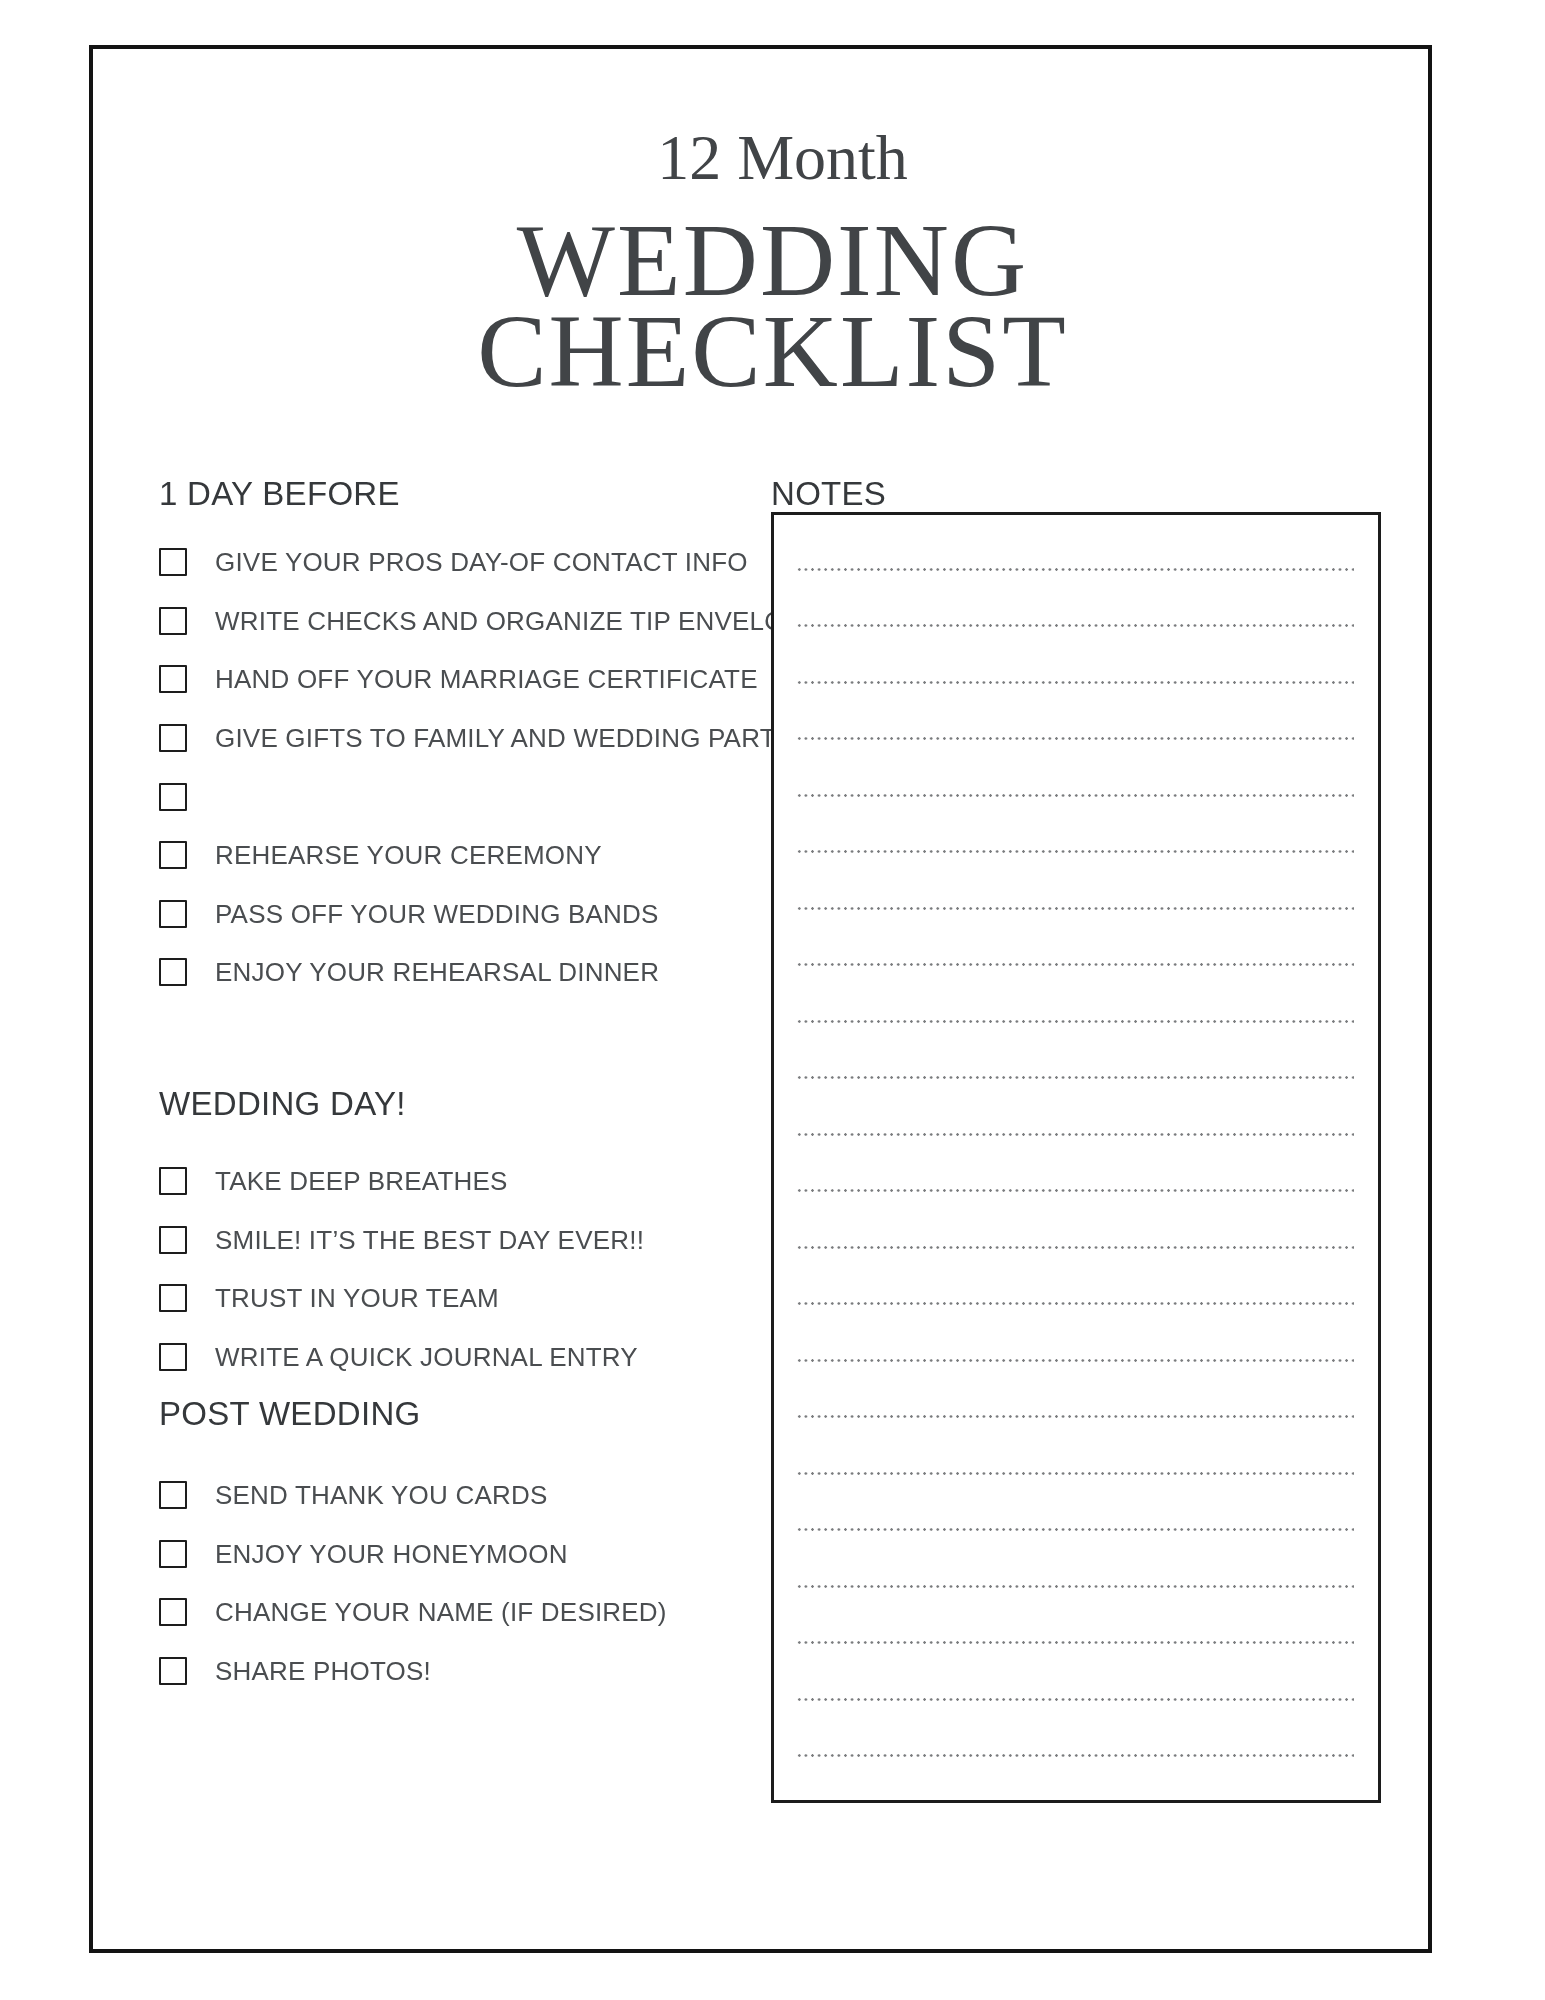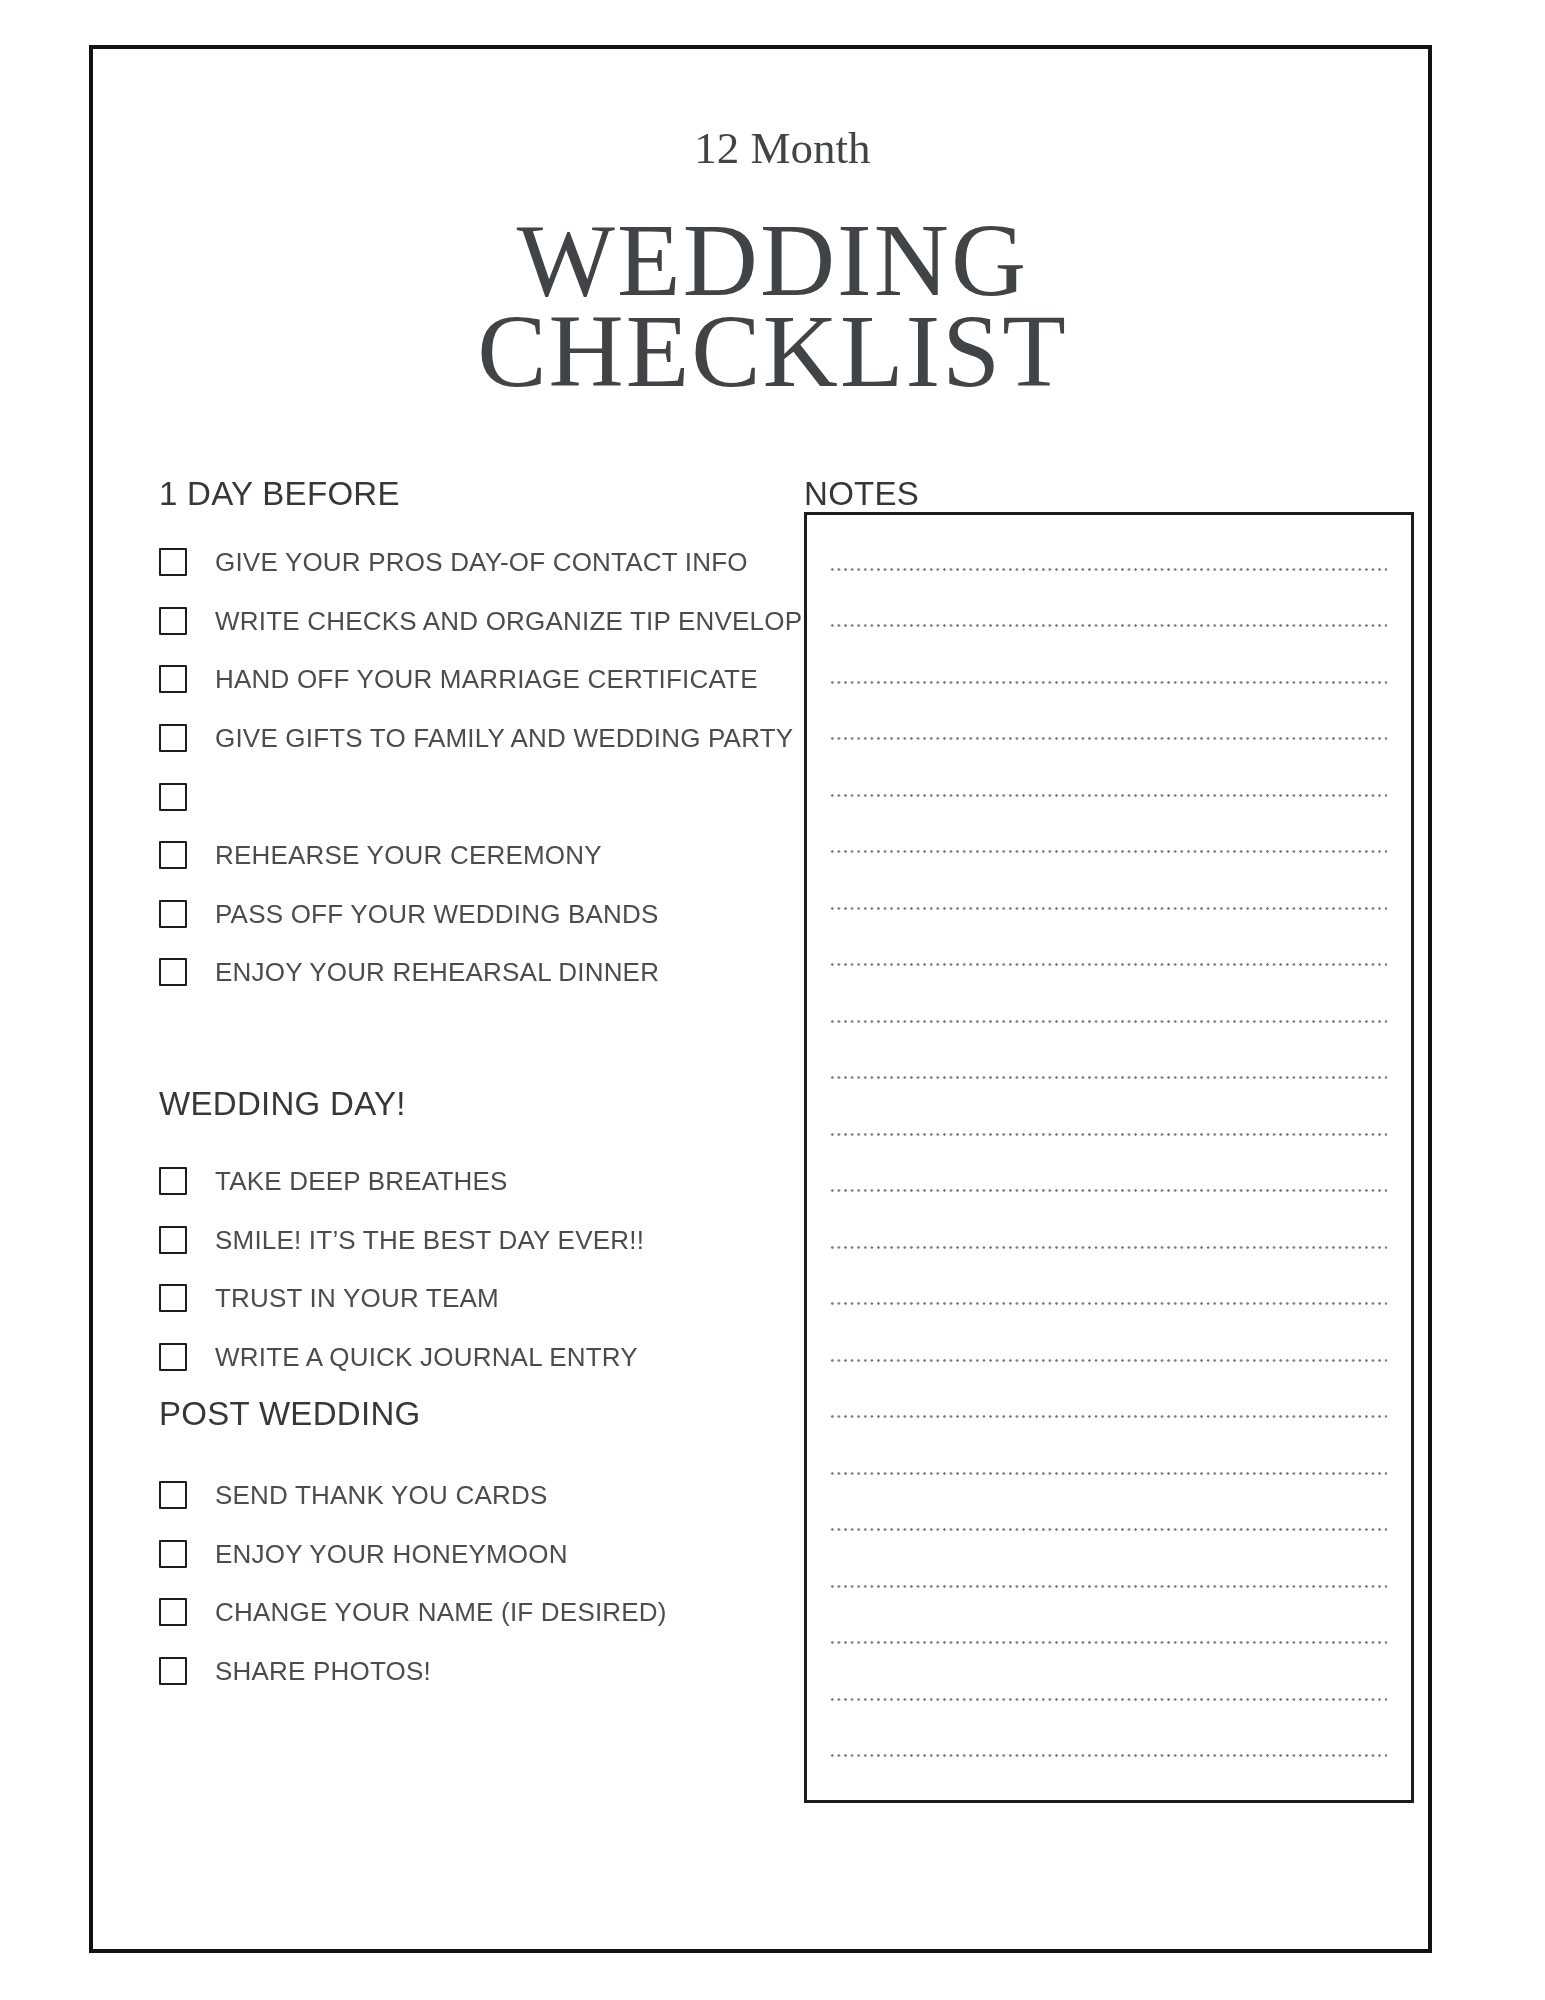--- a/index.html
+++ b/index.html
@@ -33,21 +33,21 @@
   .title-line{
     position:absolute;left:0;right:0;
     text-align:center;
     font-family:"Liberation Serif","DejaVu Serif",serif;
     color:var(--c-title);
     line-height:1;
     white-space:nowrap;
   }
   .title-sub{
     top:126px;
-    font-size:45px;
+    font-size:64px;
     margin-left:20px;
   }
   .title-main{
     font-size:104px;
     letter-spacing:0.02em;
   }
   .title-main.l2{top:208px;}
   .title-main.l3{top:299px;}
   
   .section{
@@ -78,21 +78,21 @@
   .item-label{
     margin-left:28px;
     font-size:26px;
     line-height:28px;
     color:var(--c-item);
     letter-spacing:0.2px;
     white-space:nowrap;
   }
   
   .notes{
-    position:absolute;left:804px;top:480px;
+    position:absolute;left:771px;top:480px;
   }
   .notes-box{
     margin-top:4px;
     width:610px;height:1291px;
     border:3px solid var(--c-notes-border);
     box-sizing:border-box;
     position:relative;
     background:#fff;
   }
   .dotted-line{

